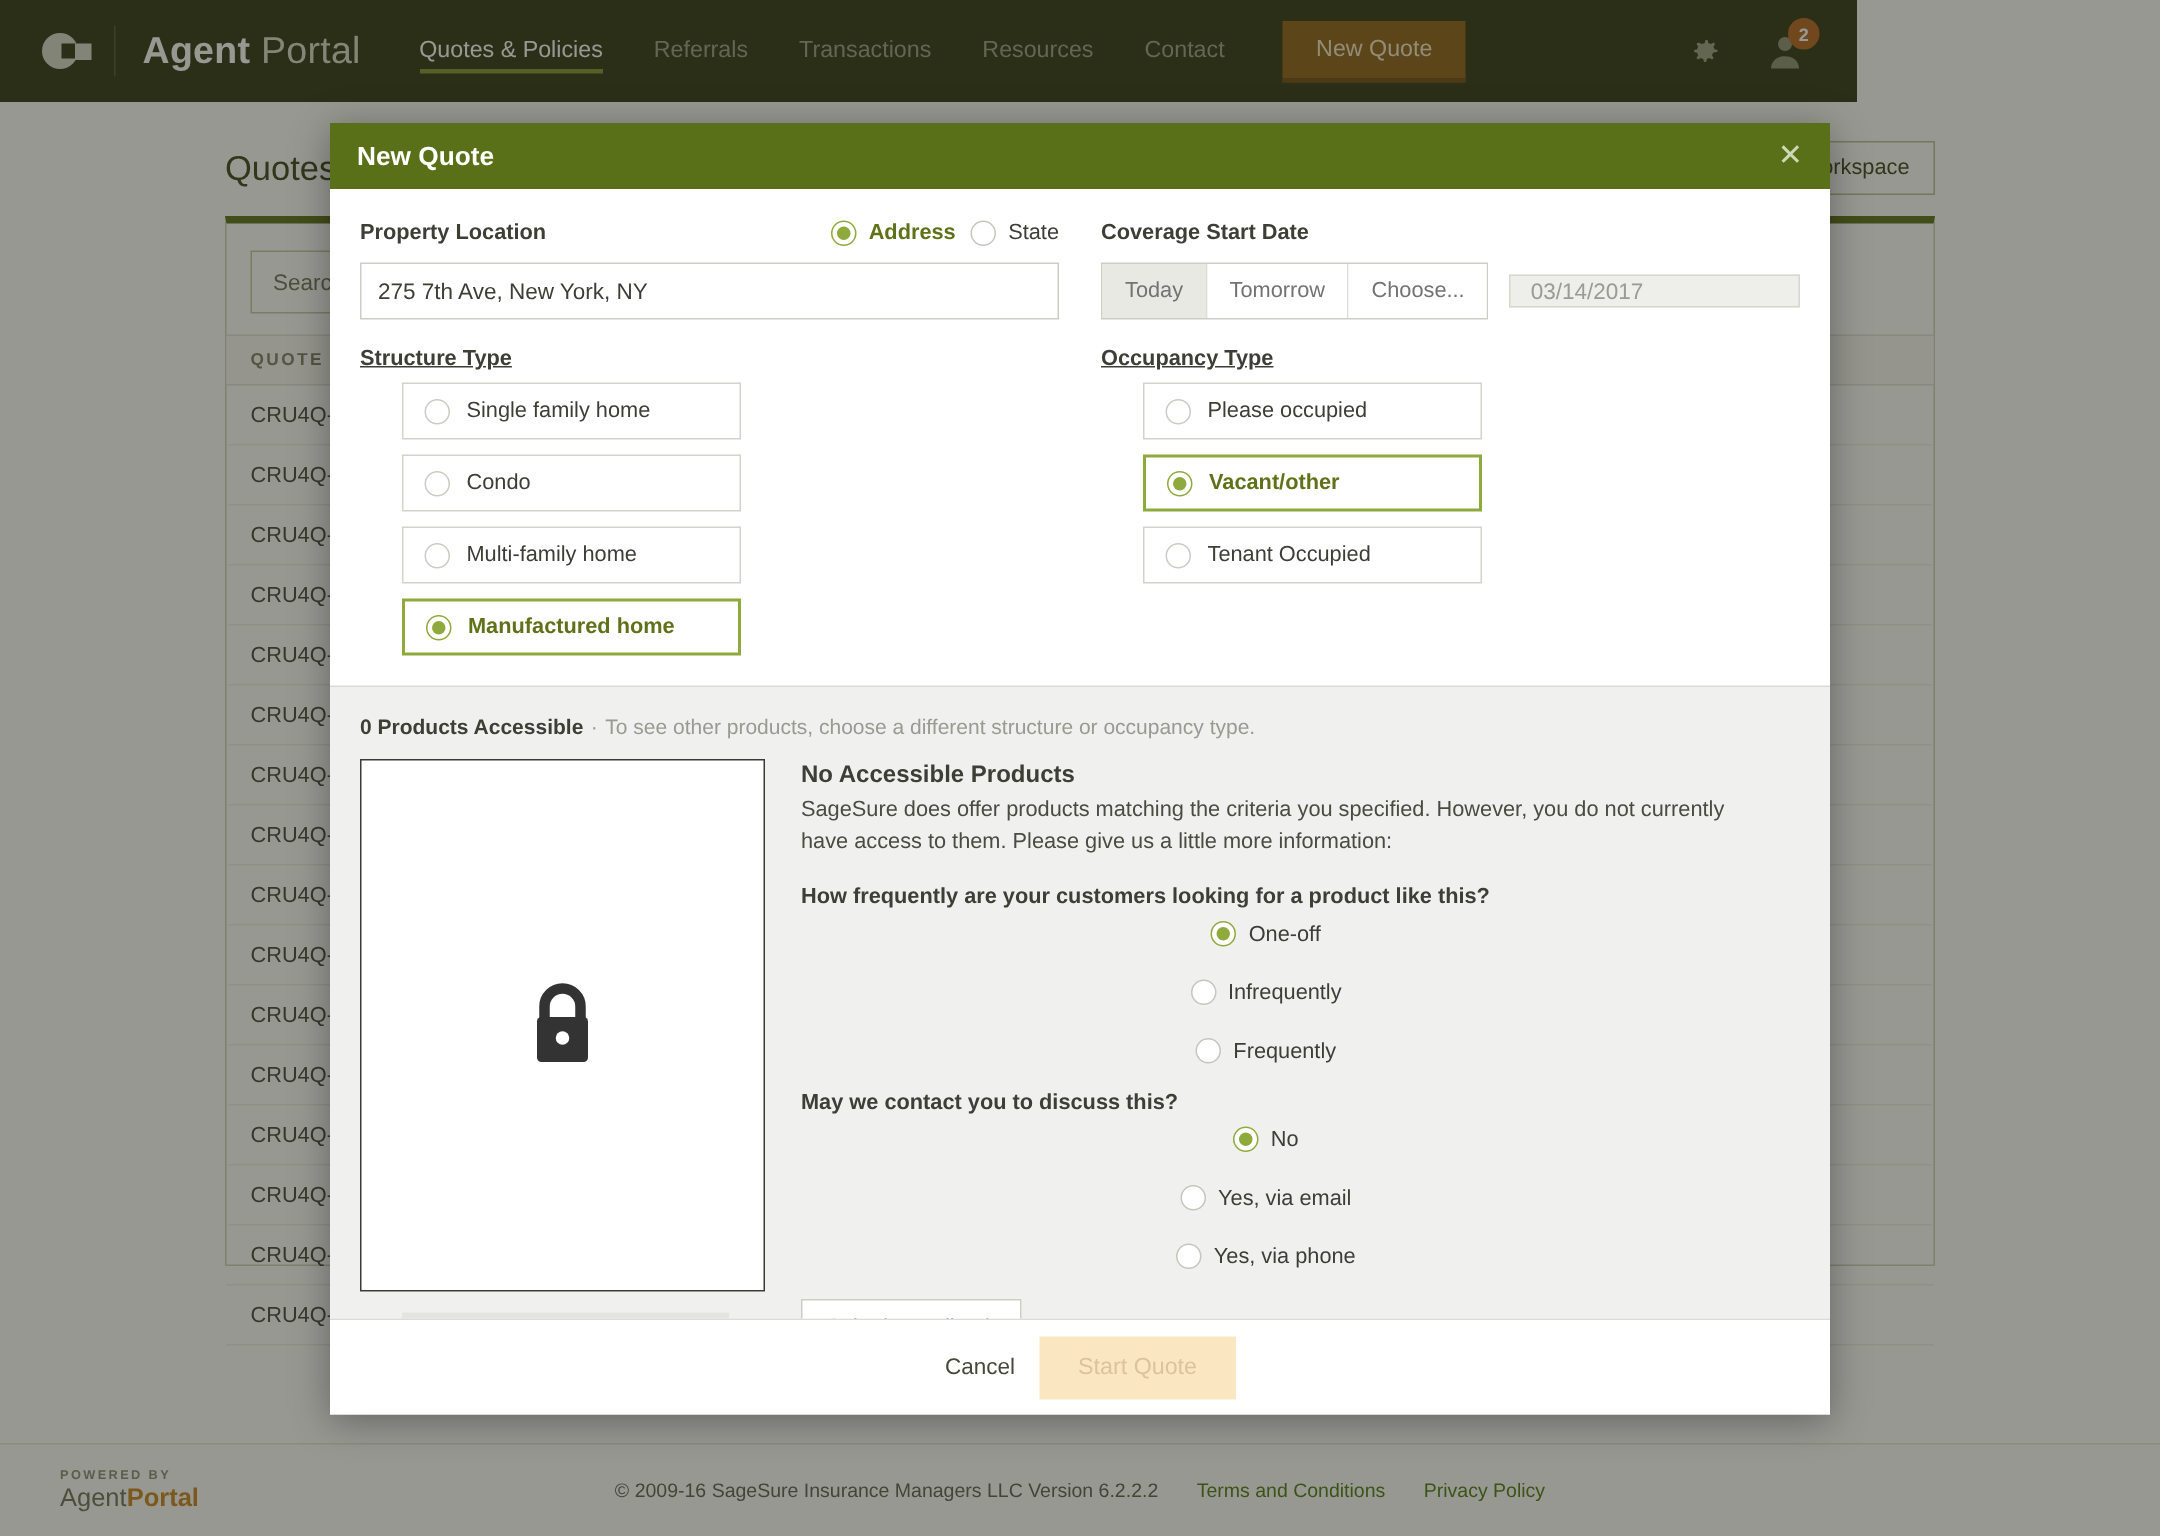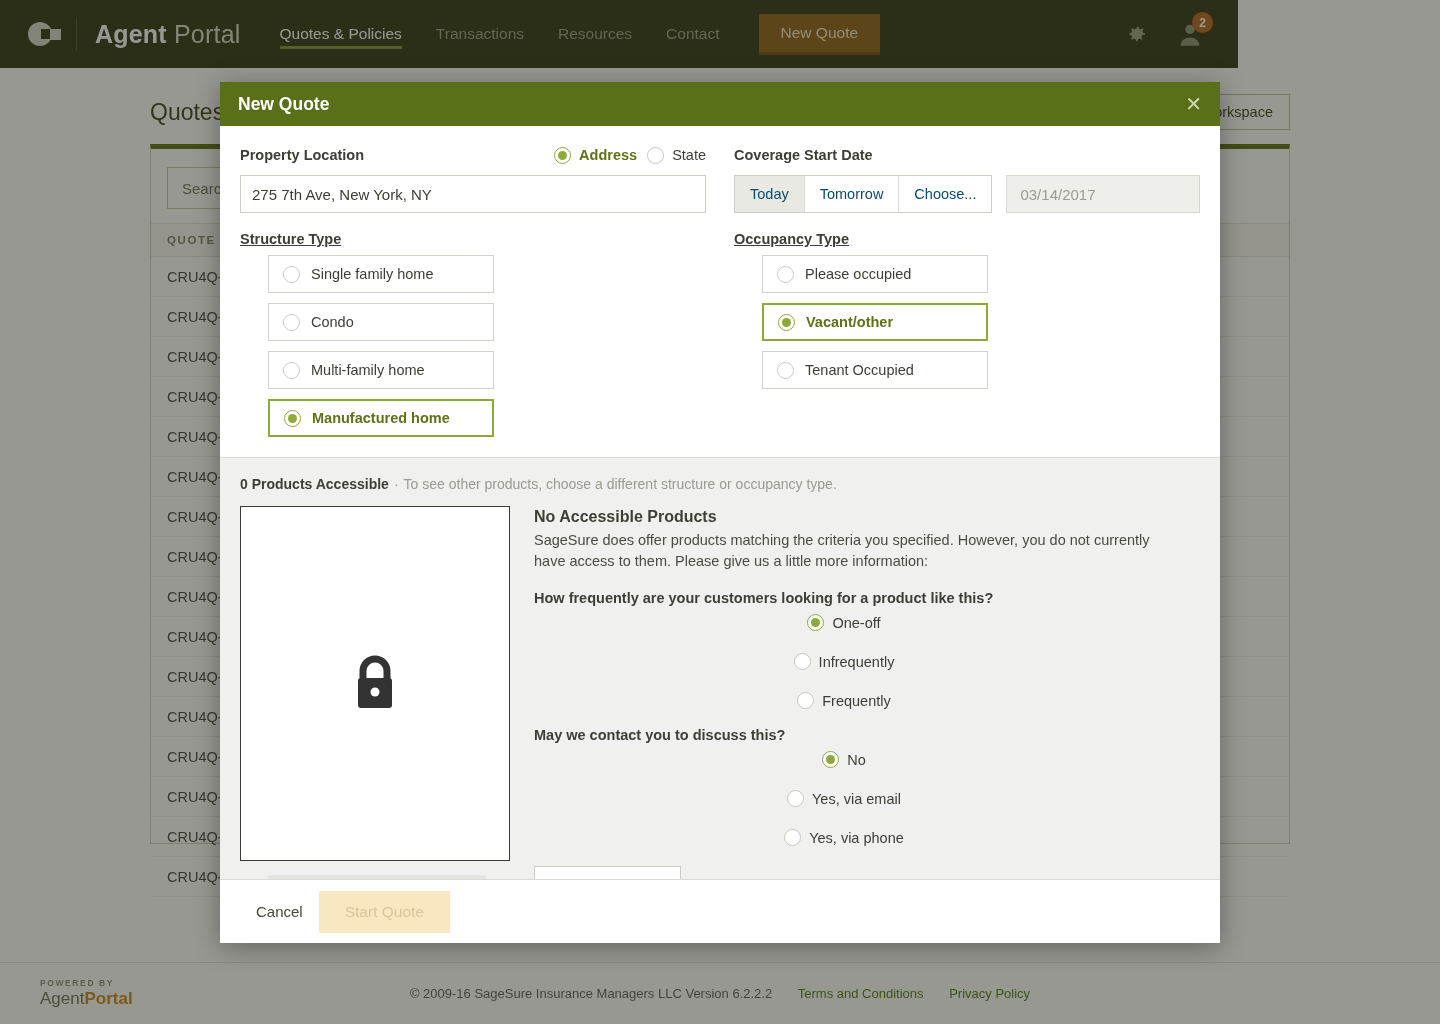--- a/index.html
+++ b/index.html
@@ -189,27 +189,27 @@
 
   .text-input {
     width: 100%; height: 38px; border: 1px solid #cdcdc6;
     background: #fff; font-size: 15px; color: #3d3f36;
     padding: 0 11px; font-family: inherit;
   }
   .date-row { display: flex; gap: 14px; align-items: center; }
   .seg { display: flex; border: 1px solid #cdcdc6; height: 38px; background: #fff; }
   .seg button {
     border: none; background: #fff; font-family: inherit; font-size: 14.5px;
-    color: #0c4a6e; padding: 0 15px; cursor: pointer;
+    color: #737373; padding: 0 15px; cursor: pointer;
     border-right: 1px solid #dddcd5;
   }
   .seg button:last-child { border-right: none; }
   .seg button.sel { background: #e9e9e4; }
   .date-field {
-    flex: 1; height: 38px; border: 1px solid #d7d7d0; background: #eeeeea;
+    flex: 1; height: 22px; border: 1px solid #d7d7d0; background: #eeeeea;
     display: flex; align-items: center; padding: 0 13px;
     font-size: 15px; color: #9b9b93;
   }
 
   .opt-grid { display: flex; gap: 28px; }
   .opt-col { width: 466px; }
   .opt-rows { display: flex; flex-wrap: wrap; gap: 10px 26px; }
   .opt {
     width: 220px; height: 38px; border: 1px solid #d3d3cb; background: #fff;
     display: flex; align-items: center; gap: 11px; padding: 0 14px;
@@ -254,21 +254,21 @@
   .q-opts { display: flex; align-items: center; gap: 22px; flex-direction: column; }
   .submit-btn {
     margin-top: 20px; background: #fff; border: 1px solid #cdcdc6;
     font-family: inherit; font-size: 14.5px; color: #46483a;
     padding: 10px 16px; cursor: pointer;
   }
 
   .modal-foot {
     flex: 0 0 auto; height: 64px; background: #fff;
     border-top: 1px solid #dcdcd6;
-    display: flex; align-items: center; justify-content: flex-start;
+    display: flex; align-items: center; justify-content: center;
     padding: 0 22px; gap: 2px;
   }
   .cancel-btn {
     background: none; border: none; font-family: inherit;
     font-size: 15px; color: #46483a; cursor: pointer; padding: 10px 14px;
   }
   .start-btn {
     background: #fae7c1; border: none; color: #d9c49b;
     font-family: inherit; font-size: 15.5px;
     padding: 12px 26px; cursor: not-allowed;
@@ -284,20 +284,21 @@
       <div class="sq"></div>
   </div>
   <div class="logo-div"></div>
   <div class="brand">
     <span class="b1">Agent</span>
     <span class="b2">Portal</span>
   </div>
 
   <div class="navlinks">
     <a class="navlink active" href="#">Quotes &amp; Policies</a>
+    <a class="navlink" href="#">Referrals</a>
     <a class="navlink" href="#">Transactions</a>
     <a class="navlink" href="#">Resources</a>
     <a class="navlink" href="#">Contact</a>
     <button class="new-quote-btn">New Quote</button>
   </div>
 
   <div class="nav-right">
     <svg class="gear-icon" viewBox="0 0 24 24">
       <path fill="#9aa183" d="M12 8a4 4 0 1 0 0 8 4 4 0 0 0 0-8zm0 6a2 2 0 1 1 0-4 2 2 0 0 1 0 4zM21 12.7v-1.4l-2-.5a7.3 7.3 0 0 0-.7-1.7l1.1-1.8-1-1-1.8 1.1a7.3 7.3 0 0 0-1.7-.7l-.5-2h-1.4l-.5 2c-.6.15-1.16.4-1.7.7L8 6.3l-1 1 1.1 1.8c-.3.54-.55 1.1-.7 1.7l-2 .5v1.4l2 .5c.15.6.4 1.16.7 1.7L7 16.7l1 1 1.8-1.1c.54.3 1.1.55 1.7.7l.5 2h1.4l.5-2c.6-.15 1.16-.4 1.7-.7l1.8 1.1 1-1-1.1-1.8c.3-.54.55-1.1.7-1.7l2-.5z"></path>
     </svg>

